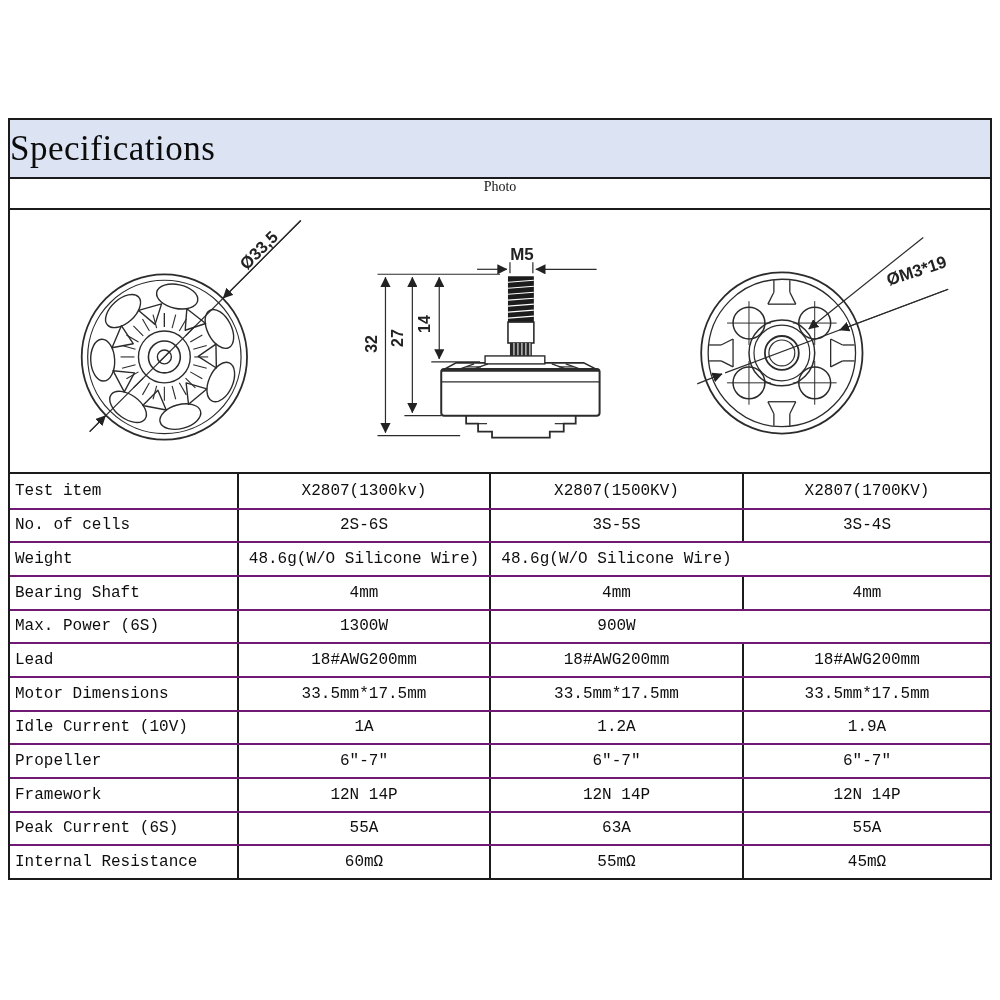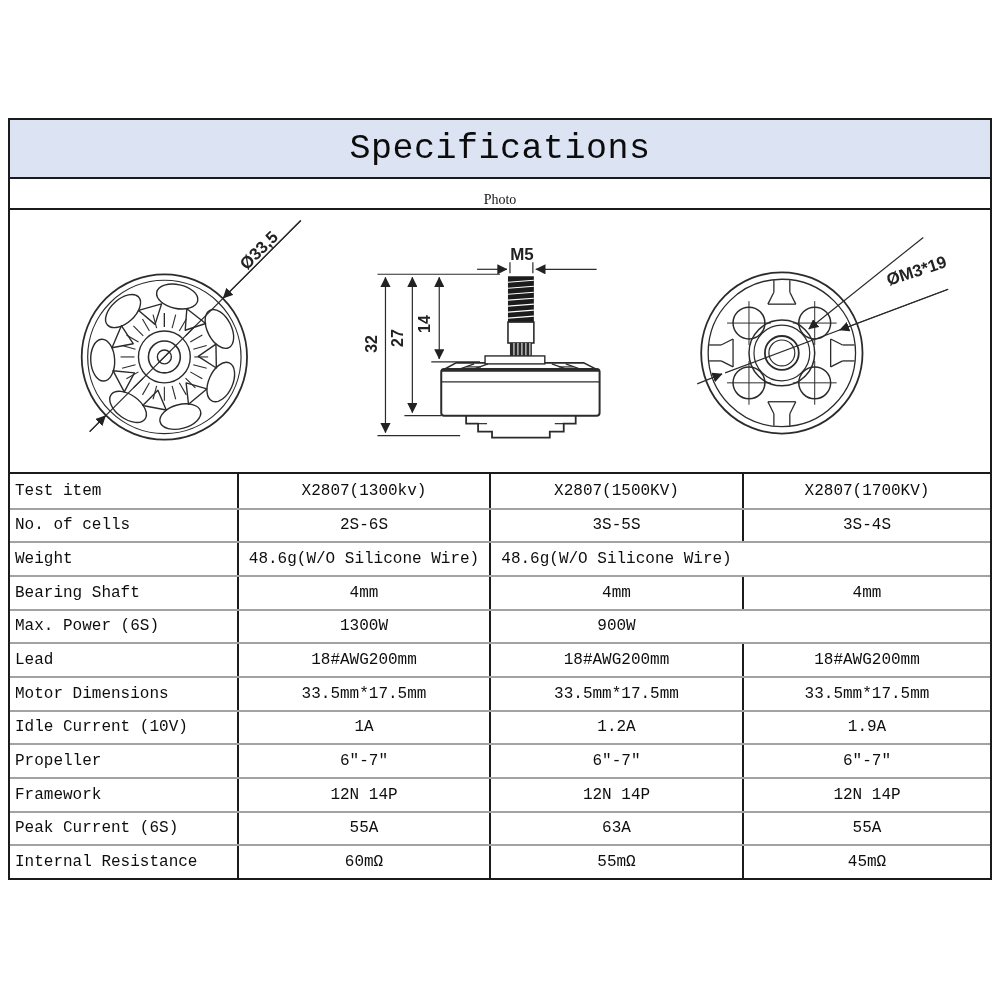--- a/index.html
+++ b/index.html
@@ -7,38 +7,38 @@
     width:1000px;height:1000px;background:#ffffff;position:relative;
     font-family:"Liberation Mono","DejaVu Sans Mono","DejaVu Sans",monospace;
     color:#111;
   }
   .sheet{
     position:absolute;left:8px;top:118px;width:980px;
     border:2px solid #1b1b1b;background:#fff;
   }
   .title-row{
     height:57px;background:#dce4f3;border-bottom:2px solid #1b1b1b;
-    display:flex;align-items:center;justify-content:center;
-    font-family:Liberation Mono, monospace;
+    display:flex;align-items:center;
+    font-family:Liberation Serif, serif;
     font-size:35px;letter-spacing:.5px;color:#0c0c0c;
   }
   .photo-row{
     height:29px;border-bottom:2px solid #1b1b1b;
-    display:flex;align-items:flex-end;justify-content:center;
+    display:flex;align-items:flex-start;justify-content:center;
     font-family:"Liberation Serif","DejaVu Serif",serif;
     font-size:14px;color:#151515;
   }
   .drawing-row{height:262px;border-bottom:2px solid #1b1b1b;position:relative;}
   .drawing-row svg{display:block;}
   .spec-table{width:100%;}
   .spec-row{
     display:grid;grid-template-columns:227px 252px 253px 248px;
     height:33.67px;box-sizing:border-box;
   }
-  .spec-row + .spec-row{border-top:2px solid #a3a3a3;}
+  .spec-row + .spec-row{border-top:2px solid #701a75;}
   .cell{
     display:flex;align-items:center;font-size:16px;box-sizing:border-box;
     overflow:hidden;white-space:nowrap;color:#0e0e0e;
   }
   .cell.label{justify-content:flex-start;padding-left:5px;}
   .cell.value{justify-content:center;border-left:2px solid #1b1b1b;padding:12px 2px;}
   .dim-text{font-family:"Liberation Sans","DejaVu Sans",sans-serif;fill:#222;}
 </style>
 </head>
 <body>

